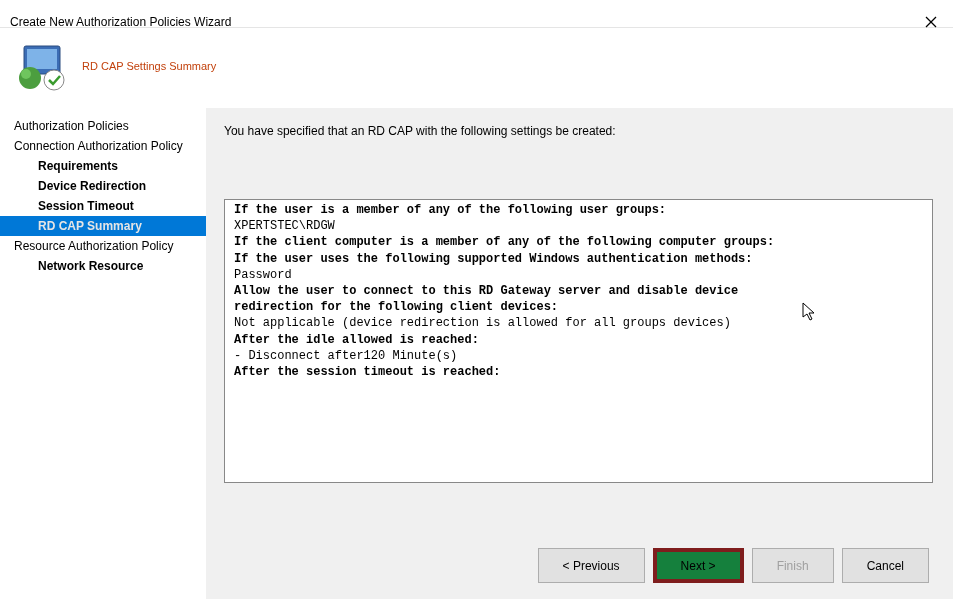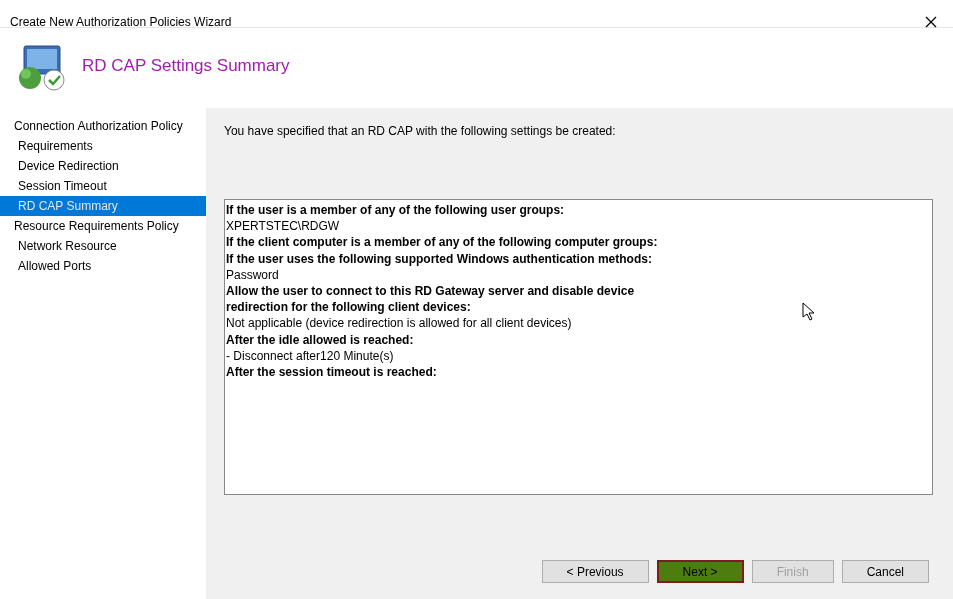--- a/index.html
+++ b/index.html
@@ -30,41 +30,41 @@
       display: flex;
       align-items: center;
       padding: 12px 16px 16px 16px;
       gap: 14px;
     }
     .header-icon {
       width: 52px; height: 52px;
       position: relative;
     }
     .header-title {
-      font-size: 17px;
-      color: #a21caf;
+      font-size: 11px;
+      color: #c2410c;
       font-weight: 400;
     }
     .content {
       display: flex;
       height: calc(599px - 28px - 80px);
     }
     .sidebar {
       width: 206px;
       padding: 8px 0;
       border-right: 0;
     }
     .nav-item {
       padding: 3px 10px 3px 14px;
       font-size: 12px;
       color: #000;
       cursor: pointer;
       white-space: nowrap;
     }
-    .nav-item.sub { padding-left: 18px; }
+    .nav-item.sub { padding-left: 38px; font-weight: bold; }
     .nav-item.selected {
       background: #0078d7;
       color: #e5e5e5;
     }
     .main {
       flex: 1;
       background: #f0f0f0;
       padding: 16px 20px 12px 18px;
       display: flex;
       flex-direction: column;
@@ -72,45 +72,45 @@
     }
     .intro {
       font-size: 12px;
       color: #000;
       margin-bottom: 14px;
     }
     .summary-box {
       background: #fff;
       border: 1px solid #888;
       flex: 1;
-      padding: 2px 1px;
+      padding: 2px 9px;
       font-size: 12px;
       line-height: 1.35;
       overflow: auto;
-      font-family: Liberation Sans, sans-serif;
+      font-family: Liberation Mono, monospace;
     }
     .summary-box .b { font-weight: bold; }
     .buttons {
       display: flex;
       justify-content: flex-end;
       gap: 8px;
       padding: 18px 4px 4px 0;
     }
     .btn {
       min-width: 78px;
-      height: 23px;
+      height: 35px;
       font-size: 12px;
       background: #e1e1e1;
       border: 1px solid #adadad;
       cursor: pointer;
       padding: 0 24px;
     }
     .btn.default {
-      border: 2px solid #7f1d1d;
-      background: #4d7c0f;
+      border: 4px solid #7f1d1d;
+      background: #15803d;
     }
     .btn:disabled {
       color: #a0a0a0;
       cursor: default;
     }
     .cursor-img {
       position: absolute;
       left: 802px;
       top: 302px;
       pointer-events: none;
@@ -138,41 +138,41 @@
       <ellipse cx="10" cy="34" rx="5" ry="5" fill="#6fc55e"></ellipse>
       <circle cx="38" cy="40" r="10" fill="#fff" stroke="#888" stroke-width="1"></circle>
       <path d="M33 40 L37 44 L44 36" stroke="#3a9b2e" stroke-width="2.5" fill="none"></path>
     </svg>
   </div>
   <div class="header-title">RD CAP Settings Summary</div>
 </div>
 
 <div class="content">
   <div class="sidebar">
+    <div class="nav-item">Authorization Policies</div>
     <div class="nav-item">Connection Authorization Policy</div>
     <div class="nav-item sub">Requirements</div>
     <div class="nav-item sub">Device Redirection</div>
     <div class="nav-item sub">Session Timeout</div>
     <div class="nav-item sub selected">RD CAP Summary</div>
-    <div class="nav-item">Resource Requirements Policy</div>
+    <div class="nav-item">Resource Authorization Policy</div>
     <div class="nav-item sub">Network Resource</div>
-    <div class="nav-item sub">Allowed Ports</div>
   </div>
 
   <div class="main">
     <div class="intro">You have specified that an RD CAP with the following settings be created:</div>
     <div class="summary-box">
       <div class="b">If the user is a member of any of the following user groups:</div>
       <div>XPERTSTEC\RDGW</div>
       <div class="b">If the client computer is a member of any of the following computer groups:</div>
       <div class="b">If the user uses the following supported Windows authentication methods:</div>
       <div>Password</div>
       <div class="b">Allow the user to connect to this RD Gateway server and disable device</div>
       <div class="b">redirection for the following client devices:</div>
-      <div>Not applicable (device redirection is allowed for all client devices)</div>
+      <div>Not applicable (device redirection is allowed for all groups devices)</div>
       <div class="b">After the idle allowed is reached:</div>
       <div> - Disconnect after120 Minute(s)</div>
       <div class="b">After the session timeout is reached:</div>
     </div>
     <div class="buttons">
       <button class="btn">&lt; Previous</button>
       <button class="btn default">Next &gt;</button>
       <button class="btn" disabled="">Finish</button>
       <button class="btn">Cancel</button>
     </div>

